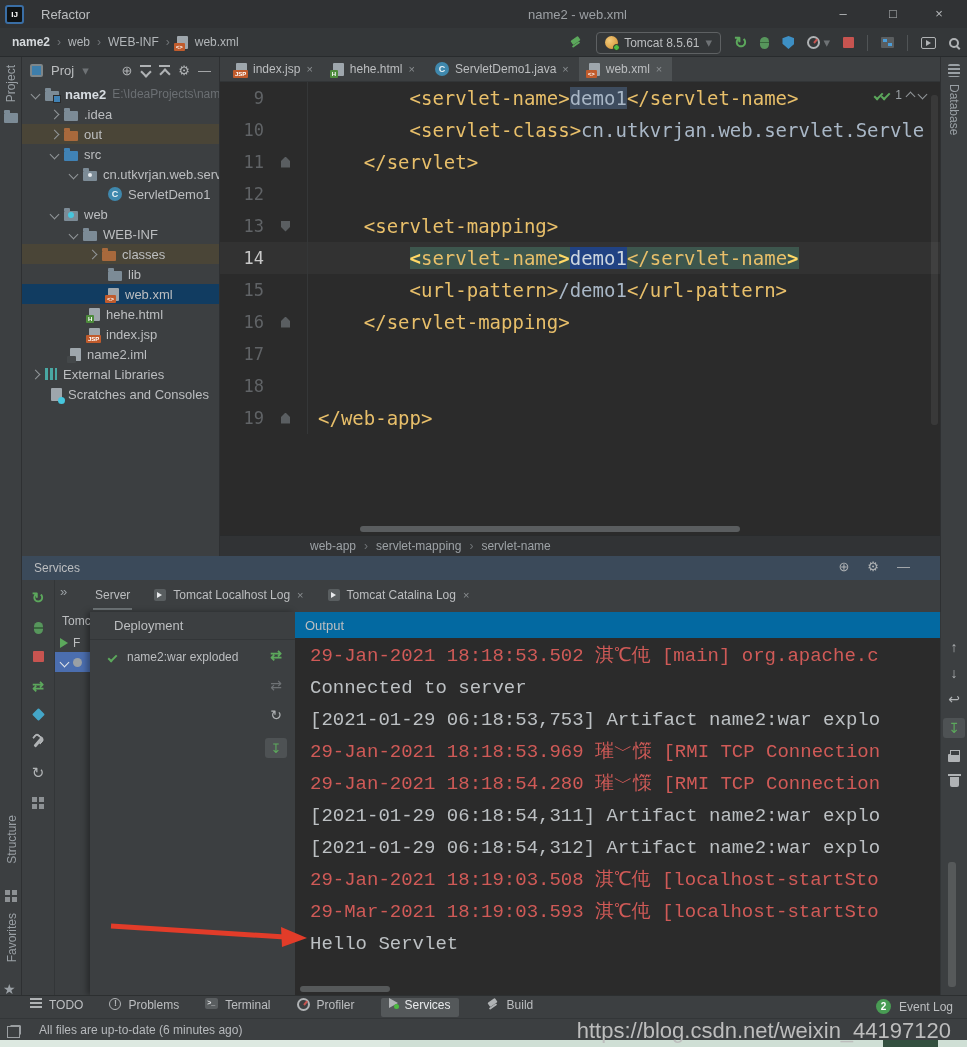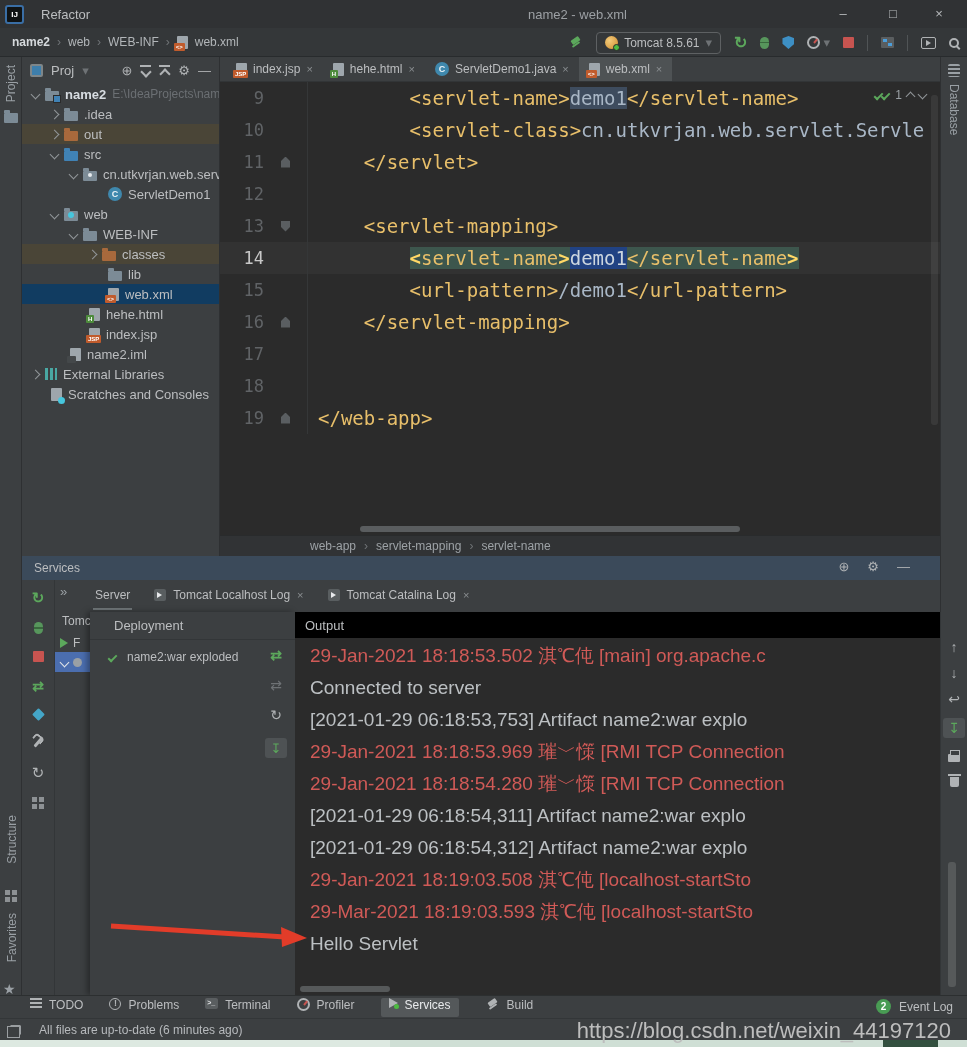--- a/index.html
+++ b/index.html
@@ -165,23 +165,23 @@
   #svc-peek1{position:absolute;left:40px;top:58px;color:#bcbec0;font-size:12px;width:28px;overflow:hidden;white-space:nowrap}
   #svc-peek2{position:absolute;left:38px;top:80px;display:flex;align-items:center;gap:5px;color:#bcbec0;font-size:12px}
   .mini-play{width:0;height:0;border-left:8px solid #5ca85c;border-top:5px solid transparent;border-bottom:5px solid transparent;display:inline-block}
   #svc-bluerow{position:absolute;left:33px;top:96px;width:35px;height:20px;background:#4b6eaf;display:flex;align-items:center;gap:5px;padding-left:6px}
   #deployment{position:absolute;left:68px;top:56px;width:205px;height:383px;background:#3c3f41;box-shadow:-3px 0 6px rgba(0,0,0,0.35)}
   #deployment .dhead{height:28px;display:flex;align-items:center;padding-left:24px;color:#bcbec0;font-size:13px;border-bottom:1px solid #333638}
   #deployment .ditem{display:flex;align-items:center;gap:10px;padding:10px 0 0 18px;color:#bcbec0;font-size:12px}
   #dep-tools{position:absolute;right:8px;top:36px;display:flex;flex-direction:column;align-items:center;gap:16px}
   .boxed{width:22px;height:20px;background:#4e5254;border-radius:3px;display:flex;align-items:center;justify-content:center}
   #output{position:absolute;left:273px;top:56px;width:645px;height:383px}
-  #output .ohead{height:26px;display:flex;align-items:center;padding-left:10px;color:#bcbec0;font-size:13px;background:#000000}
+  #output .ohead{height:26px;display:flex;align-items:center;padding-left:10px;color:#bcbec0;font-size:13px;background:#0369a1}
   #console{position:absolute;left:0;top:26px;width:645px;height:357px;background:#2b2b2b;border-left:1px solid #2b2b2b;padding:2px 0 0 14px;overflow:hidden}
-  .log-line{height:32px;line-height:32px;font-family:Liberation Sans, sans-serif;font-size:19px;white-space:pre;overflow:hidden}
+  .log-line{height:32px;line-height:32px;font-family:Liberation Mono, monospace;font-size:19px;white-space:pre;overflow:hidden}
   .log-line.red{color:#d05a57}
   .log-line.plain{color:#bcc0c3}
   #out-hscroll{position:absolute;left:300px;top:986px;width:90px;height:6px;background:#56595a;border-radius:3px}
   #out-vscroll{position:absolute;left:948px;top:862px;width:8px;height:125px;background:#56595a;border-radius:3px}
   #out-tools{left:940px;top:612px;width:27px;height:383px;background:#3c3f41;border-left:1px solid #333638;display:flex;flex-direction:column;align-items:center;gap:12px;padding-top:28px}
   #out-tools .glyph{font-size:14px}
 
   
   #bottom-bar{left:0;top:995px;width:967px;height:23px;background:#3c3f41;border-top:1px solid #2c2f30;display:flex;align-items:center;gap:26px;padding-left:30px}
   .bbitem{display:flex;align-items:flex-start;gap:7px;color:#bcbec0;font-size:12px;height:19px}

